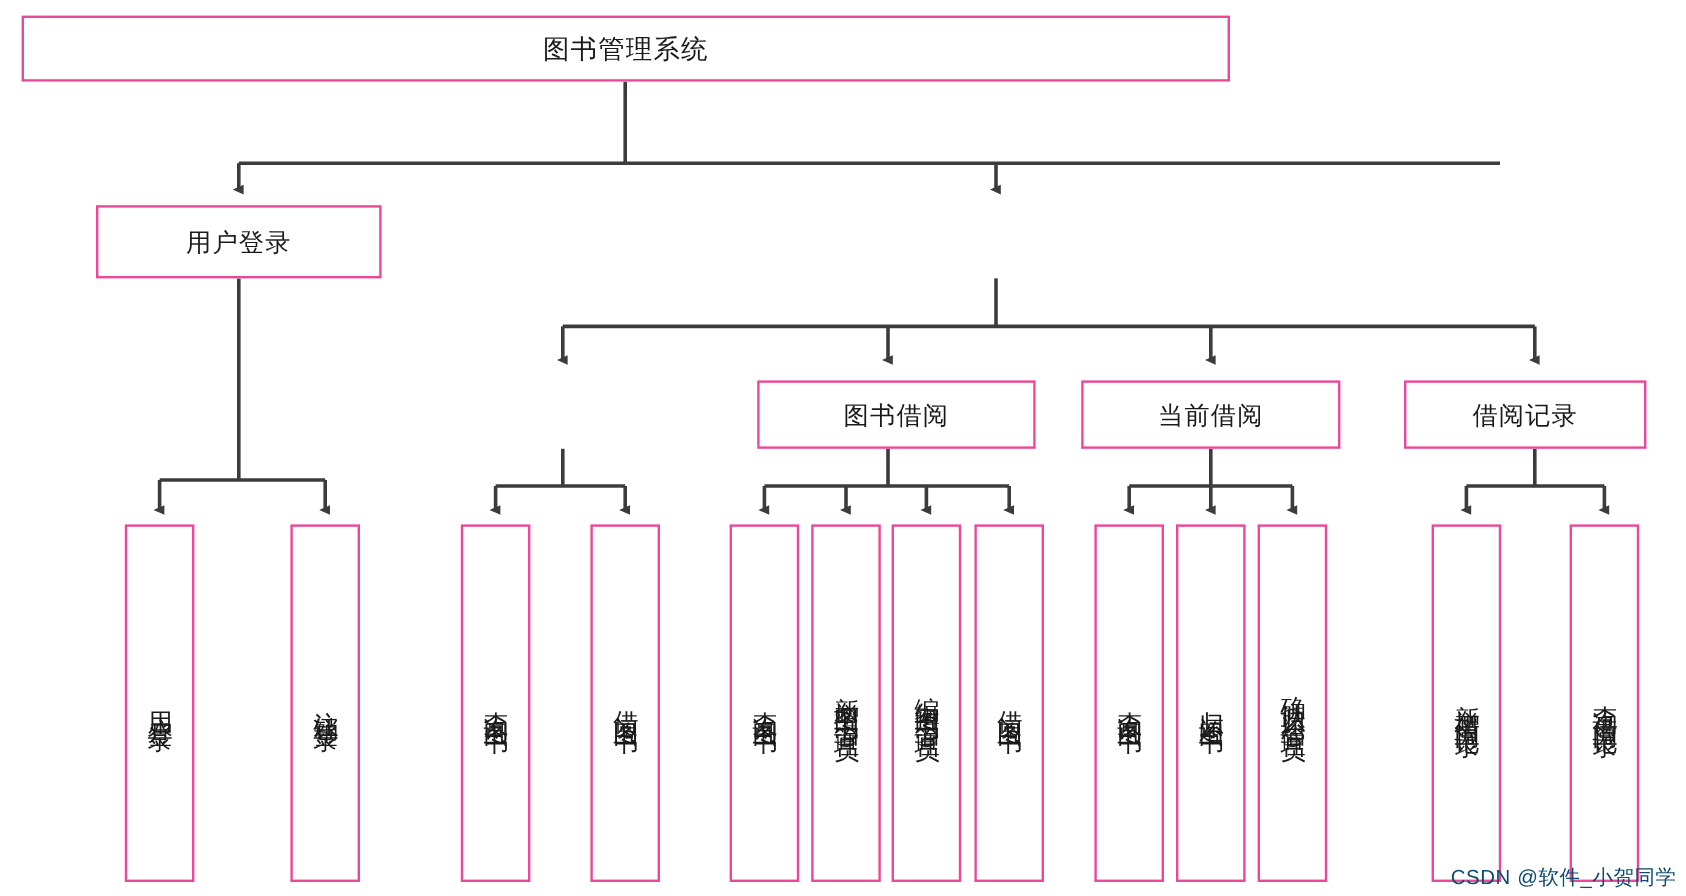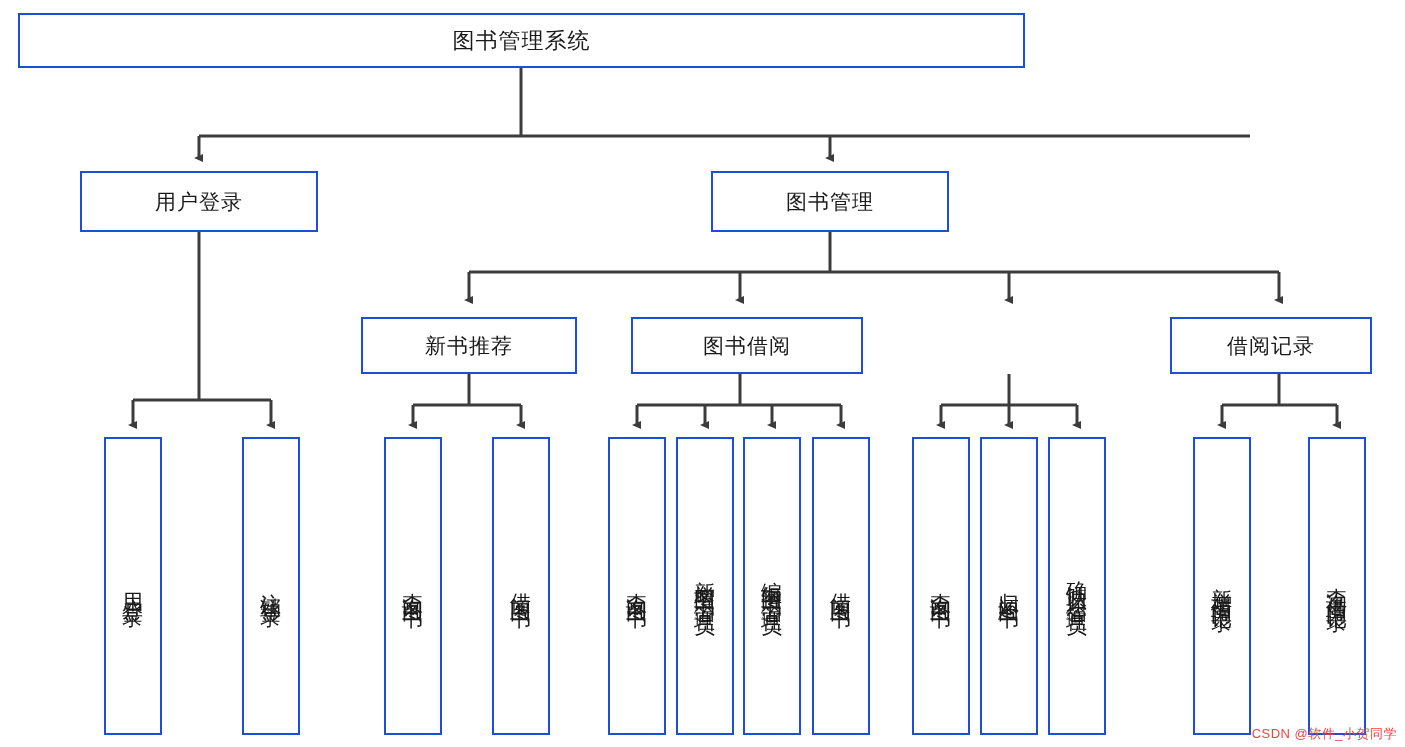--- a/index.html
+++ b/index.html
@@ -23,21 +23,21 @@
     position: absolute;
     left: 0;
     top: 0;
     width: 1405px;
     height: 747px;
   }
   .node {
     position: absolute;
     box-sizing: border-box;
     background: #ffffff;
-    border: 2px solid #1d4ed8;
+    border: 2px solid #ec4899;
     display: flex;
     align-items: center;
     justify-content: center;
     color: #1a1a1a;
     text-align: center;
     z-index: 2;
   }
   .node.horiz {
     font-size: 21px;
     letter-spacing: 1px;
@@ -52,22 +52,22 @@
     line-height: 1;
     display: block;
   }
   .node.root {
     font-size: 22px;
   }
   .watermark {
     position: absolute;
     right: 8px;
     bottom: 4px;
-    font-size: 13px;
-    color: #ef4444;
+    font-size: 17px;
+    color: #0c4a6e;
     letter-spacing: 0.5px;
     z-index: 3;
     white-space: nowrap;
     text-align: right;
   }
 </style>
 </head>
 <body>
 
 <div id="diagram-root">
@@ -122,29 +122,26 @@
     </g>
   </svg>
 
   <div class="node horiz root" style="left:18px; top:13px; width:1007px; height:55px;">
     <span>图书管理系统</span>
   </div>
 
   <div class="node horiz" style="left:80px; top:171px; width:238px; height:61px;">
     <span>用户登录</span>
   </div>
-  <div class="node horiz" style="left:711px; top:171px; width:238px; height:61px;">
-    <span>图书管理</span>
-  </div>
 
-  <div class="node horiz" style="left:361px; top:317px; width:216px; height:57px;">
-    <span>新书推荐</span>
-  </div>
   <div class="node horiz" style="left:631px; top:317px; width:232px; height:57px;">
     <span>图书借阅</span>
+  </div>
+  <div class="node horiz" style="left:901px; top:317px; width:216px; height:57px;">
+    <span>当前借阅</span>
   </div>
   <div class="node horiz" style="left:1170px; top:317px; width:202px; height:57px;">
     <span>借阅记录</span>
   </div>
 
   <div class="node vert" style="left:104px; top:437px; width:58px; height:298px;">
     <span class="vtext">用户登录</span>
   </div>
   <div class="node vert" style="left:242px; top:437px; width:58px; height:298px;">
     <span class="vtext">注销登录</span>

